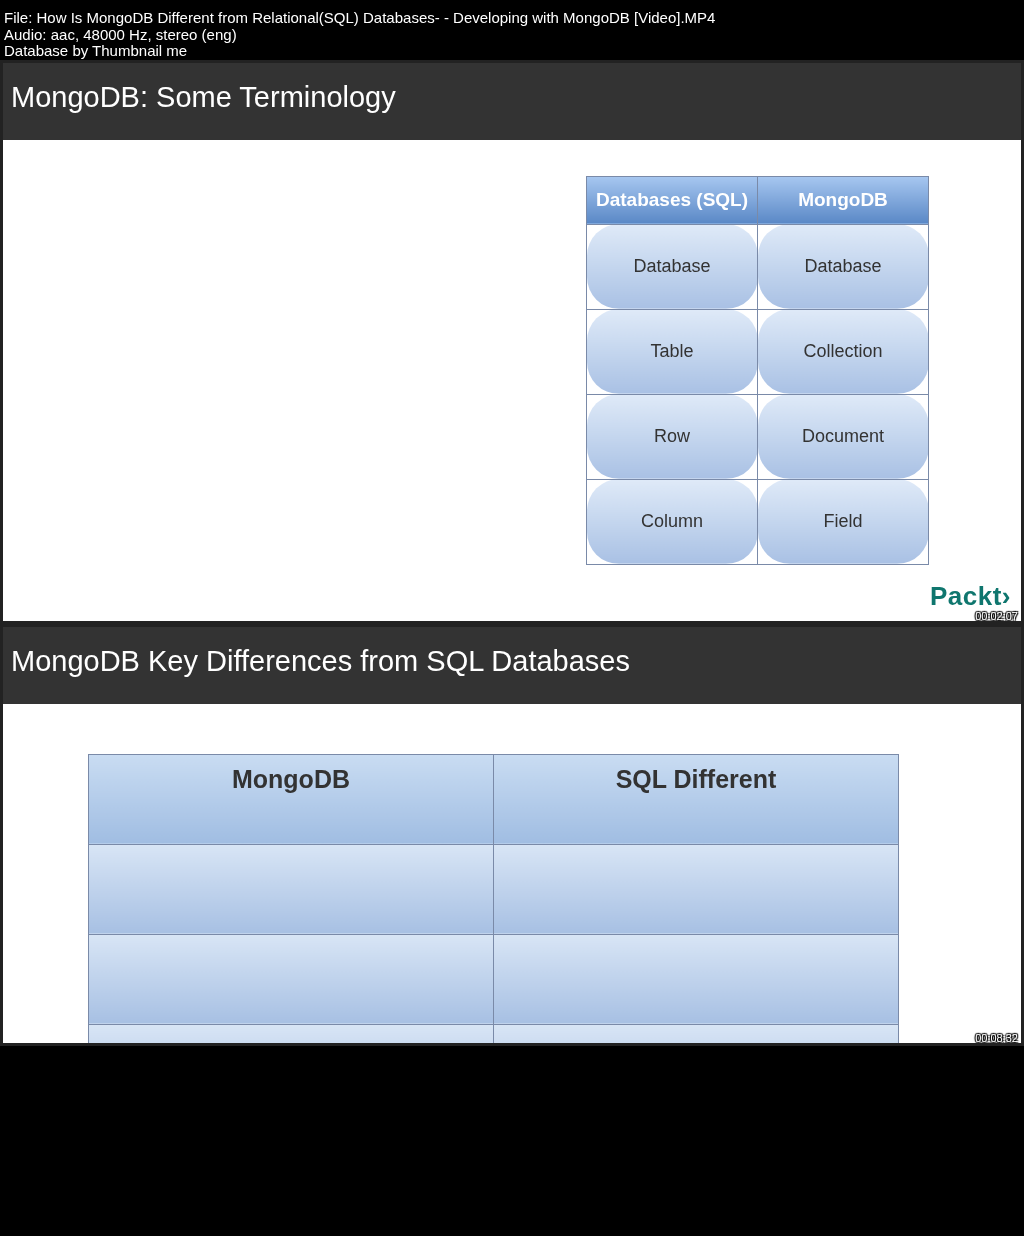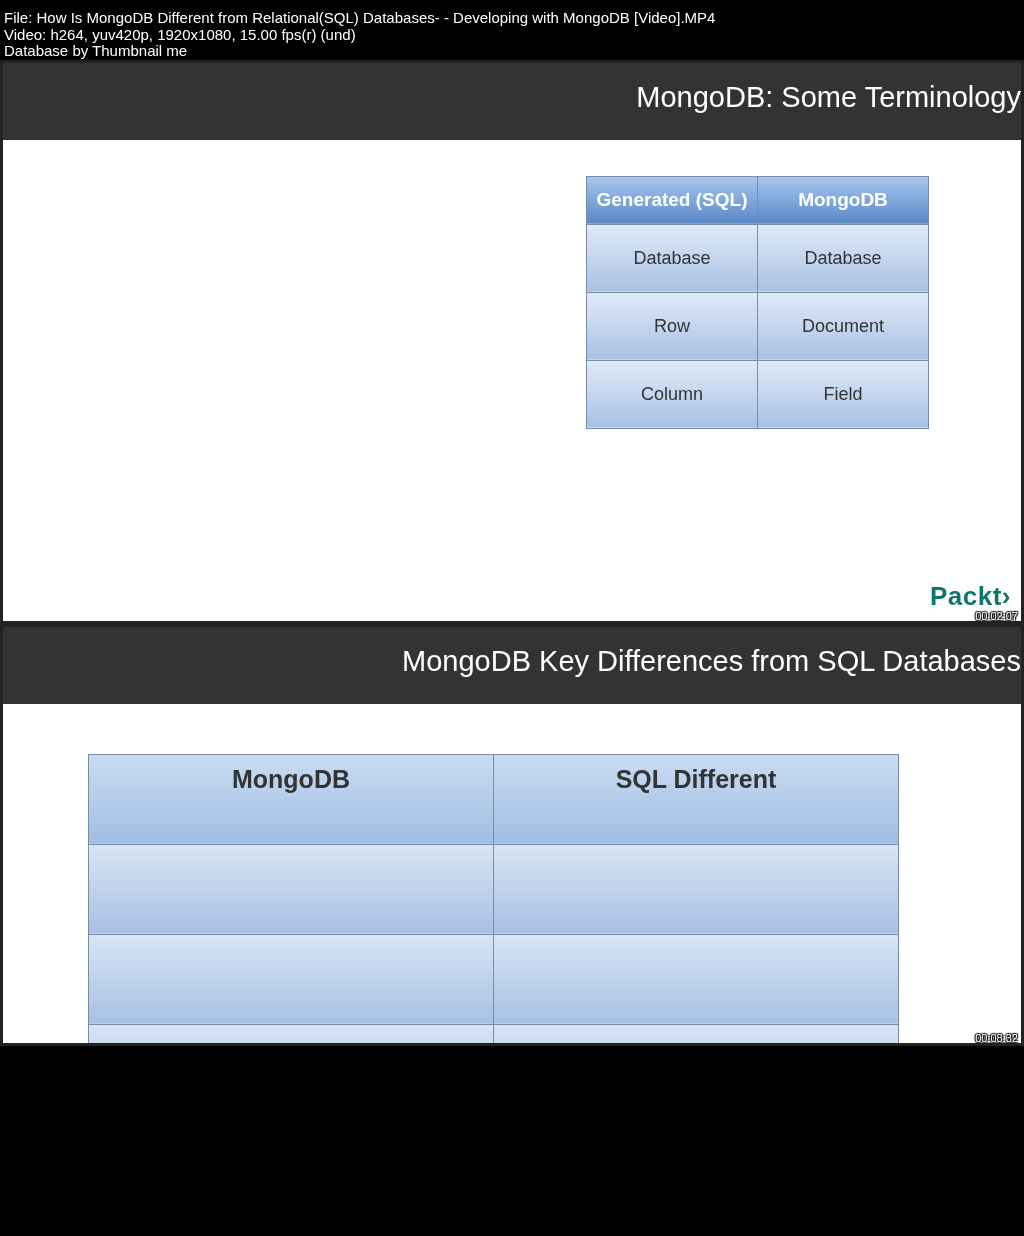--- a/index.html
+++ b/index.html
@@ -23,24 +23,24 @@
   }
   .thumb {
     position: relative;
     overflow: hidden;
   }
   .thumb1 { height: 558px; }
   .thumb2 { height: 416px; }
   .title-bar {
     background: #333;
     color: #fff;
-    text-align: right;
+    text-align: left;
     font-size: 29px;
     font-weight: 300;
-    padding: 18px 0 26px 16px;
+    padding: 18px 0 26px 8px;
     box-shadow: 0 3px 6px rgba(0,0,0,0.35);
     font-family: "Segoe UI Light","Segoe UI",Arial,sans-serif;
   }
   .slide-body {
     background: #fff;
     color: #333;
     position: relative;
   }
   .slide1-body { height: 484px; }
   .slide2-body { height: 510px; }
@@ -61,24 +61,25 @@
   .term-table th {
     width: 171px;
     height: 48px;
     font-size: 19px;
     font-weight: bold;
     color: #fff;
     background: linear-gradient(#a7c7f0, #5a88c6);
   }
   .term-table td {
     width: 171px;
-    height: 68px;
+    height: 85px;
     font-size: 18px;
     color: #333;
     background: linear-gradient(#dfeaf8, #a9c1e4);
+    border-radius: 32px;
   }
 
   
   .packt {
     position: absolute;
     right: 10px;
     bottom: 12px;
     color: #0f766e;
     font-family: Arial, sans-serif;
     font-size: 26px;
@@ -124,38 +125,42 @@
     width: 405px;
     height: 90px;
     background: linear-gradient(#d8e5f5, #a7c0e3);
   }
 </style>
 </head>
 <body>
 
 <div class="meta-block">
   <div>File: How Is MongoDB Different from Relational(SQL) Databases- - Developing with MongoDB [Video].MP4</div>
-  <div>Video: h264, yuv420p, 1920x1080, 15.00 fps(r) (und)</div>
+  <div>Audio: aac, 48000 Hz, stereo (eng)</div>
   <div>Database by Thumbnail me</div>
 </div>
 
 <div class="thumb-container">
   <div class="thumb thumb1">
     <div class="title-bar">MongoDB: Some Terminology</div>
     <div class="slide-body slide1-body">
 
       <table class="term-table">
         <tbody>
             <tr>
-          <th>Generated (SQL)</th>
+          <th>Databases (SQL)</th>
           <th>MongoDB</th>
         </tr>
         <tr>
           <td>Database</td>
           <td>Database</td>
+        </tr>
+        <tr>
+          <td>Table</td>
+          <td>Collection</td>
         </tr>
         <tr>
           <td>Row</td>
           <td>Document</td>
         </tr>
         <tr>
           <td>Column</td>
           <td>Field</td>
         </tr>
       </tbody>

